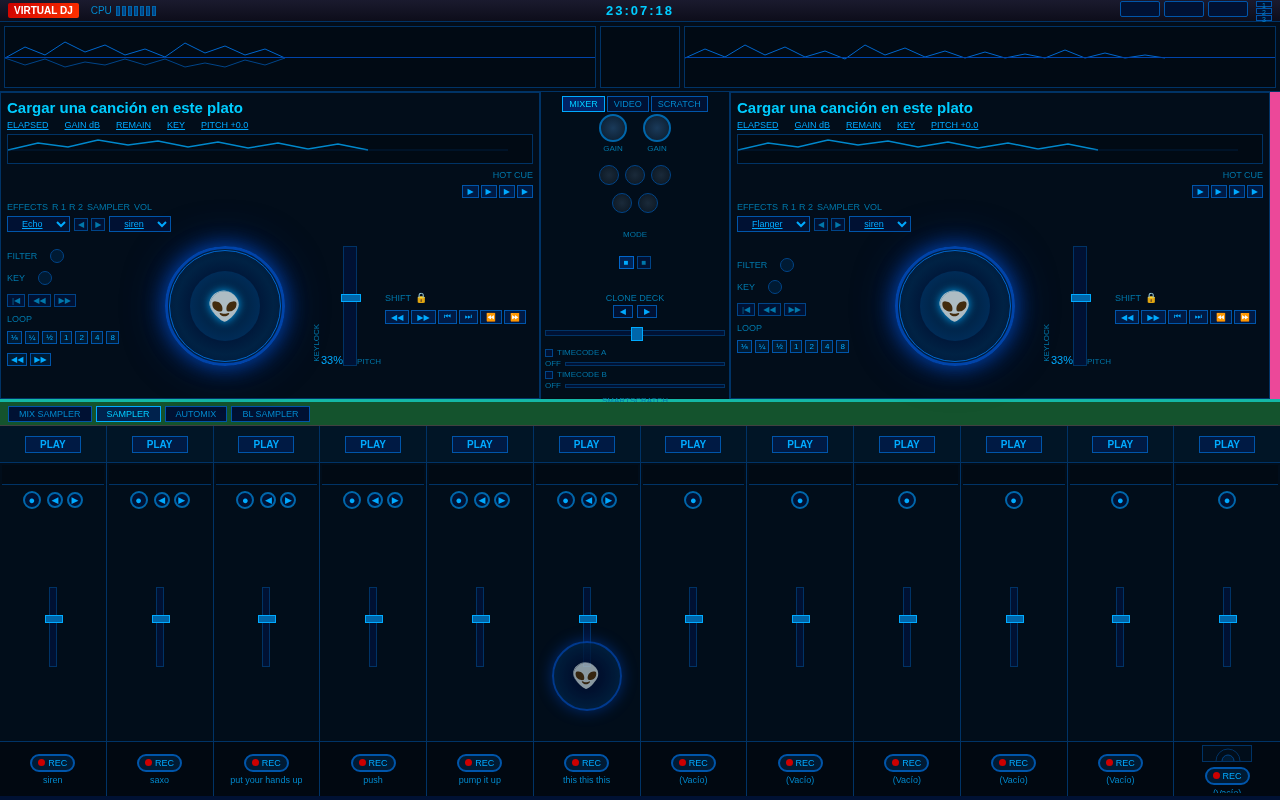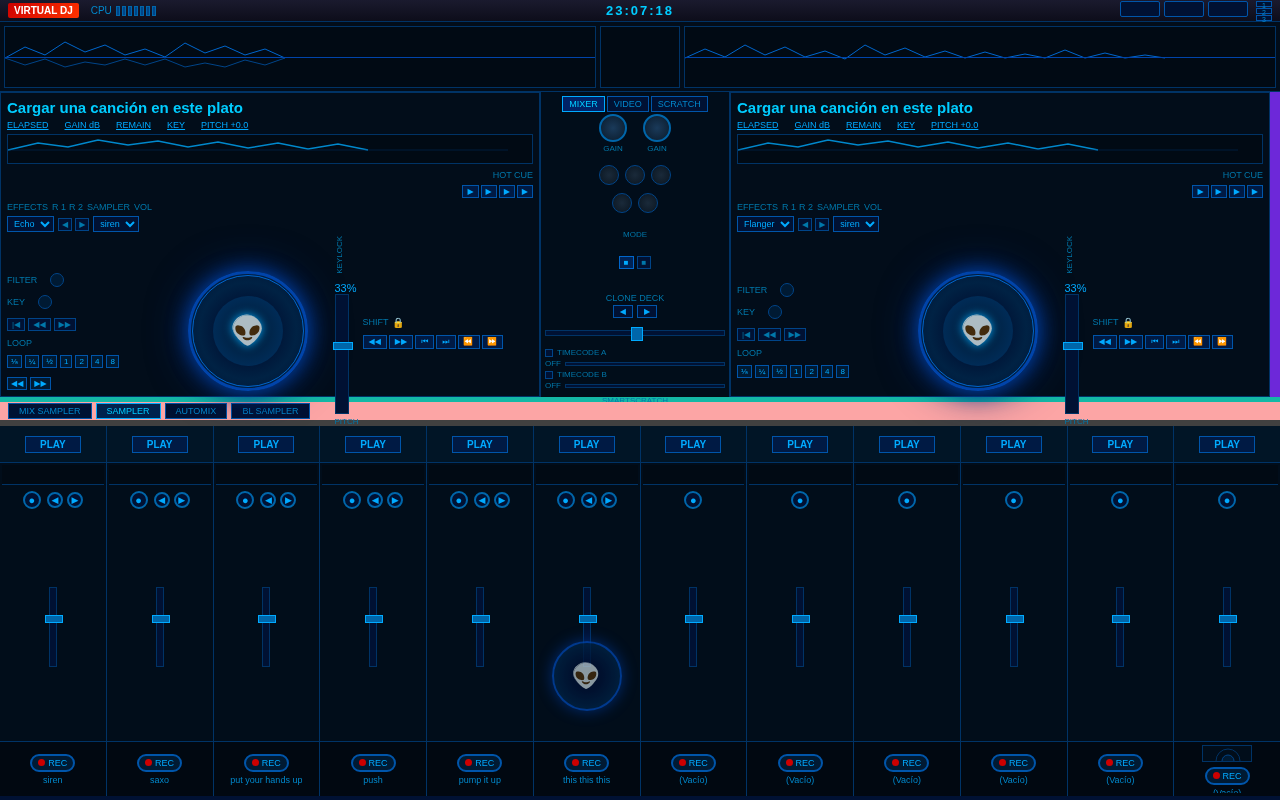--- a/index.html
+++ b/index.html
@@ -114,22 +114,22 @@
       height: 1px;
       background: #0044aa;
     }
     .wave-svg { width: 100%; height: 100%; }
 
     
     #main-area {
       width: 1280px;
       height: 310px;
       display: flex;
-      background: #6d28d9;
-      border-bottom: 5px solid #14b8a6;
+      background: #ec4899;
+      border-bottom: 3px solid #14b8a6;
     }
 
     
     .deck {
       flex: 1;
       background: #020d1a;
       border: 1px solid #003366;
       padding: 6px;
       position: relative;
     }
@@ -159,22 +159,23 @@
       align-items: center;
       gap: 4px;
       margin-bottom: 4px;
     }
     .effects-label { color: #0077aa; font-size: 9px; }
     .effect-select {
       background: #001133;
       border: 1px solid #0055aa;
       color: #00aaff;
       font-size: 9px;
-      padding: 1px 2px;
+      padding: 1px 10px;
       height: 16px;
+      text-decoration: underline;
     }
     .turntable {
       width: 120px;
       height: 120px;
       border-radius: 50%;
       border: 3px solid #0044aa;
       background: radial-gradient(circle, #001133 30%, #002244 60%, #001133 100%);
       display: flex;
       align-items: center;
       justify-content: center;
@@ -198,22 +199,21 @@
       align-items: center;
       justify-content: center;
     }
     .alien-logo {
       font-size: 28px;
       color: #0088cc;
       text-shadow: 0 0 10px #00aaff;
     }
     .pitch-slider-area {
       display: flex;
-      flex-direction: column;
-      align-items: flex-start;
+      align-items: flex-end;
       margin-left: 17px;
     }
     .pitch-bar {
       width: 14px;
       height: 120px;
       background: #001133;
       border: 1px solid #003366;
       position: relative;
     }
     .pitch-handle {
@@ -371,22 +371,22 @@
       height: 340px;
       background: #010d1a;
       border-bottom: 1px solid #003366;
       display: flex;
       flex-direction: column;
     }
     #sampler-tabs {
       height: 24px;
       display: flex;
       align-items: center;
-      background: #fca5a5;
-      border-bottom: 6px solid #404040;
+      background: #14532d;
+      border-bottom: 1px solid #404040;
       padding: 0 8px;
       gap: 4px;
     }
     .sampler-tab {
       background: #001133;
       border: 1px solid #0055aa;
       color: #0088cc;
       font-size: 9px;
       padding: 2px 10px;
       cursor: pointer;

